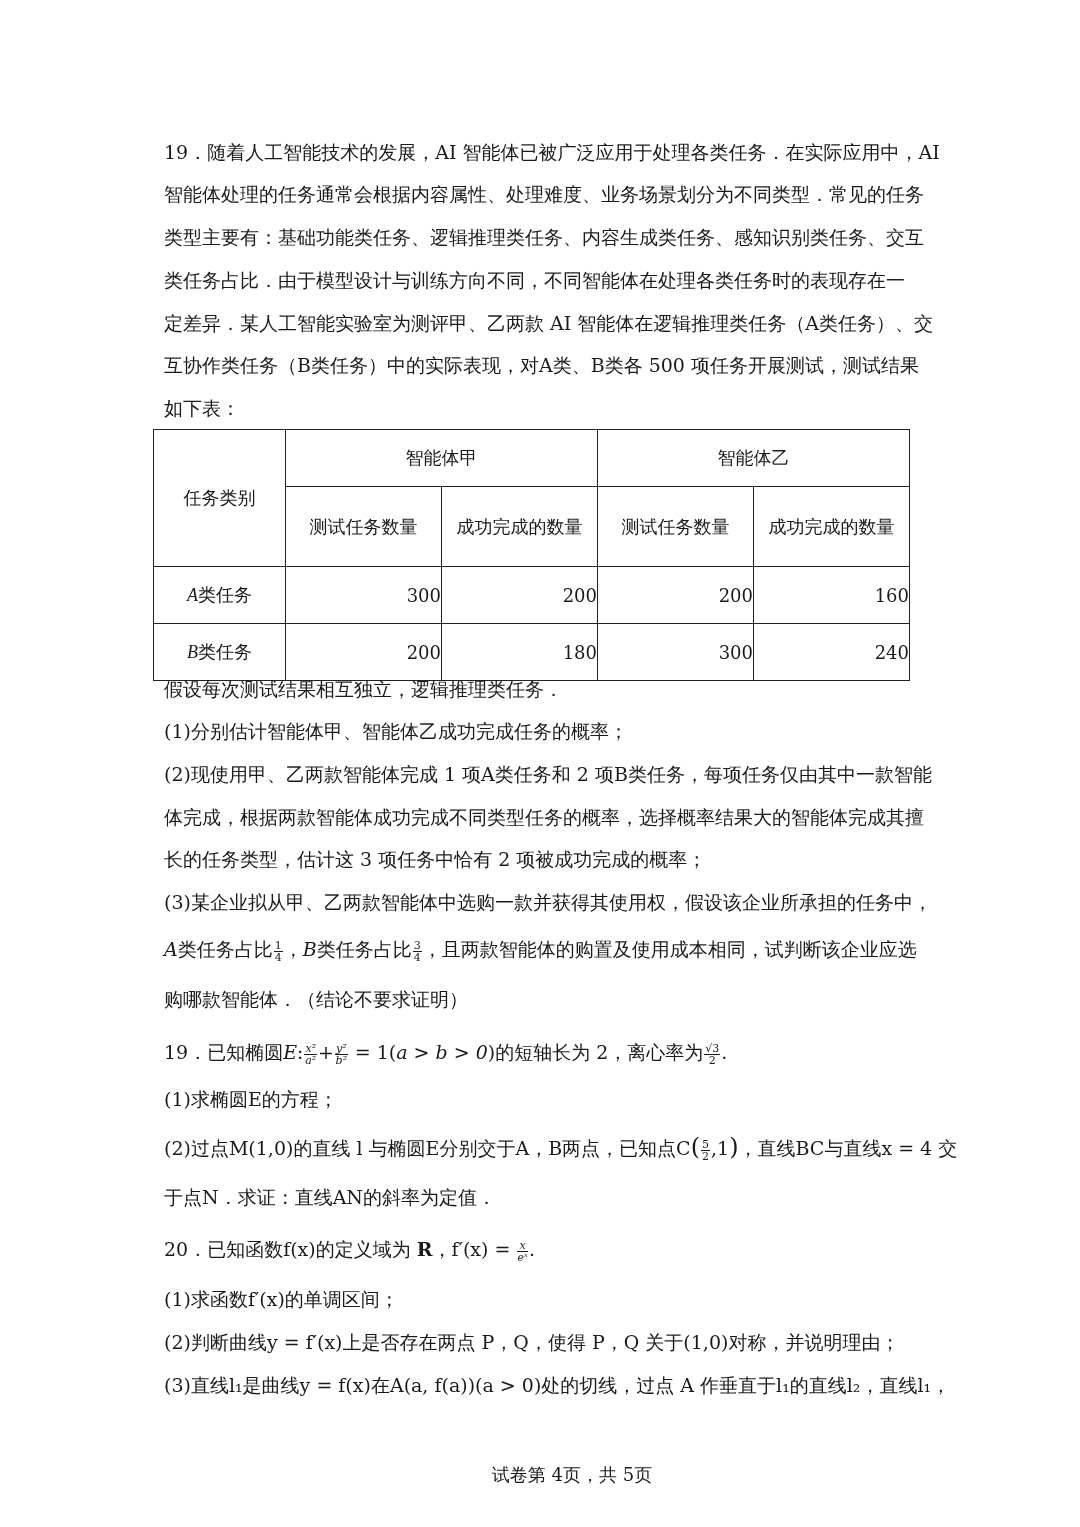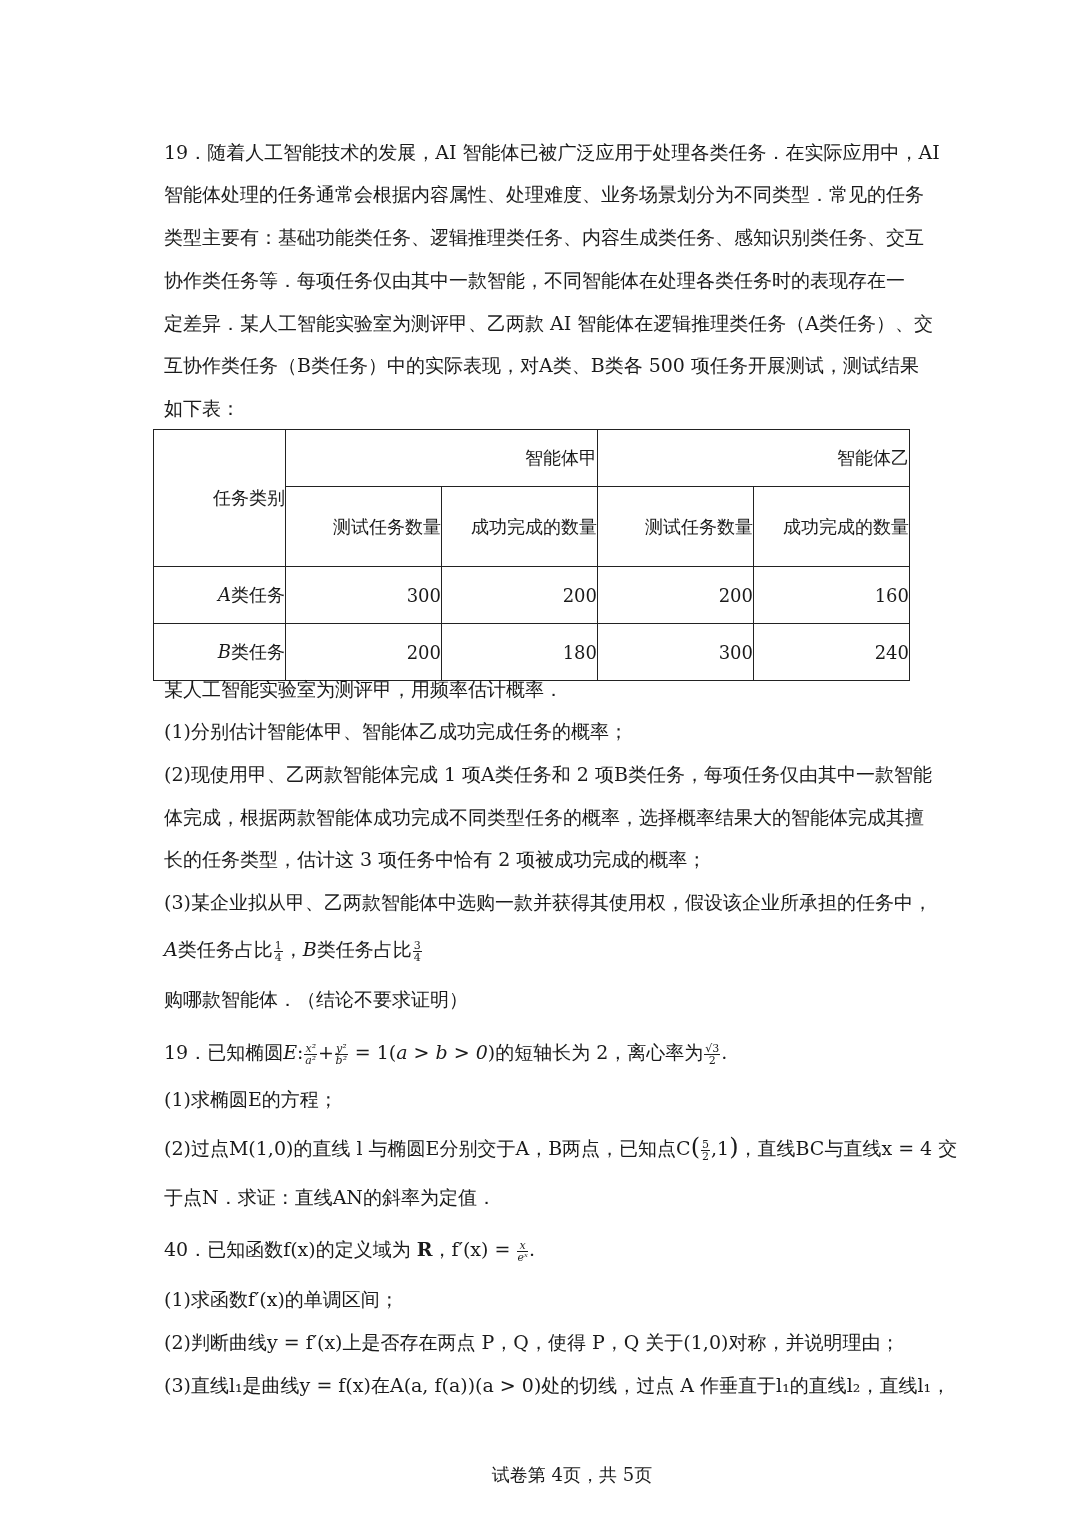--- a/index.html
+++ b/index.html
@@ -5,32 +5,32 @@
     html, body { margin: 0; padding: 0; background: #ffffff; }
     body { width: 1080px; height: 1527px; position: relative; overflow: hidden;
            font-family: "DejaVu Serif", "Liberation Serif", serif; color: #1a1a1a; }
     .line { position: absolute; left: 164px; font-size: 19px; white-space: nowrap; line-height: 24px; }
     .i { font-style: italic; }
     .frac { display: inline-block; vertical-align: middle; text-align: center; font-size: 11px; line-height: 11px; margin: 0 1px; }
     .frac .num { display: block; border-bottom: 1px solid #1a1a1a; padding: 0 1px; }
     .frac .den { display: block; }
     table.data { position: absolute; left: 153px; top: 429px; border-collapse: collapse; font-size: 18px; }
     table.data td { border: 1.5px solid #222; padding: 0; }
-    td.c { text-align: right; }
+    td.c { text-align: center; font-family: Liberation Serif, serif; }
     td.l { text-align: right; padding-left: 12px !important; }
     .footer { position: absolute; top: 1463px; left: 0; width: 1080px; text-align: center; font-size: 18px; margin-left: 32px; }
     .bold { font-weight: bold; }
   </style>
 </head>
 <body>
 
 <div class="line" style="top:140px">19．随着人工智能技术的发展，AI 智能体已被广泛应用于处理各类任务．在实际应用中，AI</div>
 <div class="line" style="top:182px">智能体处理的任务通常会根据内容属性、处理难度、业务场景划分为不同类型．常见的任务</div>
 <div class="line" style="top:225px">类型主要有：基础功能类任务、逻辑推理类任务、内容生成类任务、感知识别类任务、交互</div>
-<div class="line" style="top:268px">协作类任务等．每项任务仅由其中一款智能，不同智能体在处理各类任务时的表现存在一</div>
+<div class="line" style="top:268px">类任务占比．由于模型设计与训练方向不同，不同智能体在处理各类任务时的表现存在一</div>
 <div class="line" style="top:311px">定差异．某人工智能实验室为测评甲、乙两款 AI 智能体在逻辑推理类任务（A类任务）、交</div>
 <div class="line" style="top:353px">互协作类任务（B类任务）中的实际表现，对A类、B类各 500 项任务开展测试，测试结果</div>
 <div class="line" style="top:396px">如下表：</div>
 
 <table class="data">
   <tbody>
       <tr style="height:57px">
     <td class="c" rowspan="2" style="width:131px">任务类别</td>
     <td class="c" colspan="2" style="width:311px">智能体甲</td>
     <td class="c" colspan="2" style="width:310px">智能体乙</td>
@@ -51,40 +51,40 @@
   <tr style="height:57px">
     <td class="c"><span class="i">B</span><span>类任务</span></td>
     <td class="l">200</td>
     <td class="l">180</td>
     <td class="l">300</td>
     <td class="l">240</td>
   </tr>
 </tbody>
   </table>
 
-<div class="line" style="top:677px">某人工智能实验室为测评甲，用频率估计概率．</div>
+<div class="line" style="top:677px">假设每次测试结果相互独立，逻辑推理类任务．</div>
 <div class="line" style="top:719px">(1)分别估计智能体甲、智能体乙成功完成任务的概率；</div>
 <div class="line" style="top:762px">(2)现使用甲、乙两款智能体完成 1 项A类任务和 2 项B类任务，每项任务仅由其中一款智能</div>
 <div class="line" style="top:805px">体完成，根据两款智能体成功完成不同类型任务的概率，选择概率结果大的智能体完成其擅</div>
 <div class="line" style="top:847px">长的任务类型，估计这 3 项任务中恰有 2 项被成功完成的概率；</div>
 <div class="line" style="top:890px">(3)某企业拟从甲、乙两款智能体中选购一款并获得其使用权，假设该企业所承担的任务中，</div>
 <div class="line" style="top:937px">
-  <span class="i">A</span><span>类任务占比</span><span class="frac"><span class="num">1</span><span class="den">4</span></span><span>，</span><span class="i">B</span><span>类任务占比</span><span class="frac"><span class="num">3</span><span class="den">4</span></span>
+  <span class="i">A</span><span>类任务占比</span><span class="frac"><span class="num">1</span><span class="den">4</span></span><span>，</span><span class="i">B</span><span>类任务占比</span><span class="frac"><span class="num">3</span><span class="den">4</span></span><span>，且两款智能体的购置及使用成本相同，试判断该企业应选</span>
 </div>
 <div class="line" style="top:987px">购哪款智能体．（结论不要求证明）</div>
 
 <div class="line" style="top:1040px">
   <span>19．已知椭圆</span><span class="i">E</span><span>:</span><span class="frac i"><span class="num">x²</span><span class="den">a²</span></span>+<span class="frac i"><span class="num">y²</span><span class="den">b²</span></span><span> = 1(</span><span class="i">a &gt; b &gt; 0</span><span>)的短轴长为 2，离心率为</span><span class="frac"><span class="num">√3</span><span class="den">2</span></span><span>.</span>
 </div>
 <div class="line" style="top:1087px">(1)求椭圆E的方程；</div>
 <div class="line" style="top:1135px">
   <span>(2)过点M(1,0)的直线 l 与椭圆E分别交于A，B两点，已知点C</span><span style="font-size:24px">(</span><span class="frac"><span class="num">5</span><span class="den">2</span></span><span>,1</span><span style="font-size:24px">)</span><span>，直线BC与直线x = 4 交</span>
 </div>
 <div class="line" style="top:1185px">于点N．求证：直线AN的斜率为定值．</div>
 
 <div class="line" style="top:1237px">
-  <span>40．已知函数f(x)的定义域为 </span><span class="bold">R</span><span>，f′(x) = </span><span class="frac i"><span class="num">x</span><span class="den">eˣ</span></span><span>.</span>
+  <span>20．已知函数f(x)的定义域为 </span><span class="bold">R</span><span>，f′(x) = </span><span class="frac i"><span class="num">x</span><span class="den">eˣ</span></span><span>.</span>
 </div>
 <div class="line" style="top:1287px">(1)求函数f′(x)的单调区间；</div>
 <div class="line" style="top:1330px">(2)判断曲线y = f′(x)上是否存在两点 P，Q，使得 P，Q 关于(1,0)对称，并说明理由；</div>
 <div class="line" style="top:1373px">(3)直线l₁是曲线y = f(x)在A(a, f(a))(a &gt; 0)处的切线，过点 A 作垂直于l₁的直线l₂，直线l₁，</div>
 
 <div class="footer">试卷第 4页，共 5页</div>
 
 </body></html>

